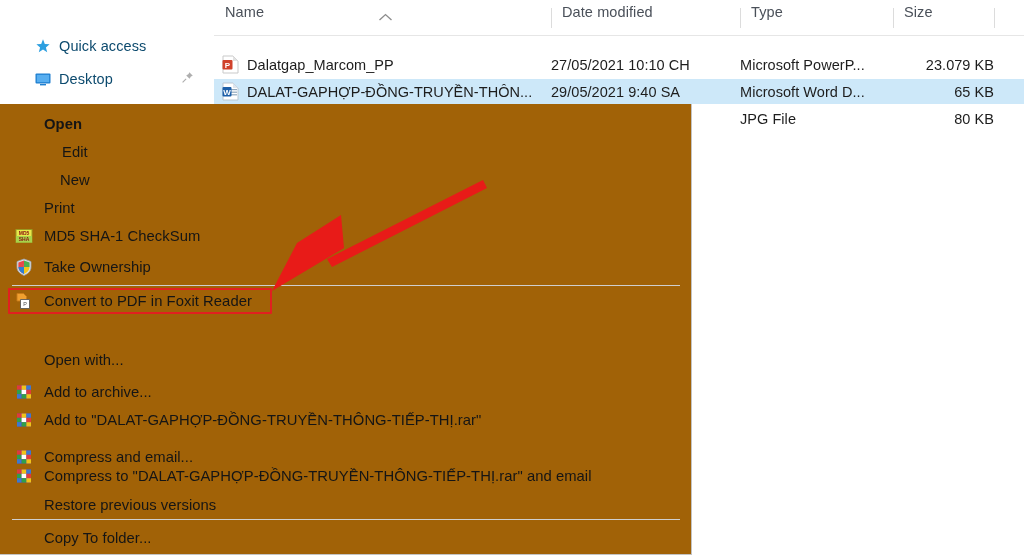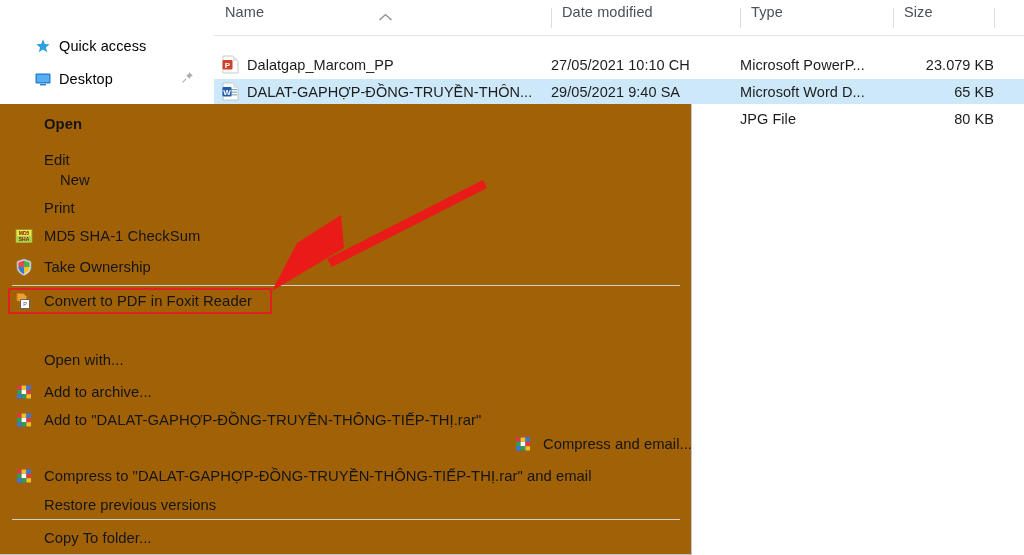--- a/index.html
+++ b/index.html
@@ -12,21 +12,21 @@
     -webkit-font-smoothing:antialiased;
   }
   #root{position:absolute;left:0;top:0;width:1024px;height:555px;}
 
   
   .explorer{position:absolute;left:0;top:0;width:1024px;height:555px;background:#fff;}
 
   
   .navpane{position:absolute;left:0;top:0;width:214px;height:104px;background:#fff;}
   .nav-item{position:absolute;left:0;height:26px;display:flex;align-items:center;}
-  .nav-label{font-size:14.5px;color:#000000;letter-spacing:.1px;}
+  .nav-label{font-size:14.5px;color:#0c4a6e;letter-spacing:.1px;}
   .nav-ico{width:18px;height:18px;margin-right:7px;display:inline-block;position:relative;}
   .pin{position:absolute;right:14px;top:7px;width:13px;height:13px;opacity:.62;}
 
   
   .colhead{position:absolute;top:4px;height:35px;display:flex;align-items:flex-start;}
   .colhead .ct{font-size:14.5px;color:#4a5059;padding-left:11px;letter-spacing:.1px;}
   .coldiv{position:absolute;top:8px;width:1px;height:20px;background:#dcdcdc;}
   .sortmark{position:absolute;top:8px;left:378px;width:15px;height:9px;}
   .headrule{position:absolute;left:214px;top:35px;width:810px;height:1px;background:#e6e6e6;}
 
@@ -161,21 +161,21 @@
     </div>
   </div>
 
   <div class="ctxmenu">
 
     <div class="mi bold" style="top:7px;">
       <span class="micon"></span>
       <span class="mlabel">Open</span>
     </div>
 
-    <div class="mi" style="top:43px;">
+    <div class="mi" style="top:35px;gap:18px;">
       <span class="micon"></span>
       <span class="mlabel">Edit</span>
     </div>
 
     <div class="mi" style="top:63px;gap:16px;">
       <span class="micon"></span>
       <span class="mlabel">New</span>
     </div>
 
     <div class="mi" style="top:91px;">
@@ -256,21 +256,21 @@
           <rect x="7.6" y="7.8" width="4.8" height="4.4" fill="#ffffff"></rect>
           <rect x="12.4" y="7.8" width="4.6" height="4.4" fill="#e03a3a"></rect>
           <rect x="3" y="12.2" width="4.6" height="4.3" fill="#3a7ad0"></rect>
           <rect x="7.6" y="12.2" width="4.8" height="4.3" fill="#2fa04a"></rect>
           <rect x="12.4" y="12.2" width="4.6" height="4.3" fill="#f0c419"></rect>
         </svg>
       </span>
       <span class="mlabel">Add to "DALAT-GAPHỢP-ĐỒNG-TRUYỀN-THÔNG-TIẾP-THỊ.rar"</span>
     </div>
 
-    <div class="mi" style="top:327px;justify-content:flex-end;">
+    <div class="mi" style="top:340px;">
       <span class="micon">
         <svg width="20" height="20" viewBox="0 0 20 20">
           <rect x="3" y="3.5" width="14" height="13" fill="#7a3f9e"></rect>
           <rect x="3" y="3.5" width="4.6" height="4.3" fill="#e03a3a"></rect>
           <rect x="7.6" y="3.5" width="4.8" height="4.3" fill="#f0c419"></rect>
           <rect x="12.4" y="3.5" width="4.6" height="4.3" fill="#3a7ad0"></rect>
           <rect x="3" y="7.8" width="4.6" height="4.4" fill="#2fa04a"></rect>
           <rect x="7.6" y="7.8" width="4.8" height="4.4" fill="#ffffff"></rect>
           <rect x="12.4" y="7.8" width="4.6" height="4.4" fill="#e03a3a"></rect>
           <rect x="3" y="12.2" width="4.6" height="4.3" fill="#3a7ad0"></rect>

